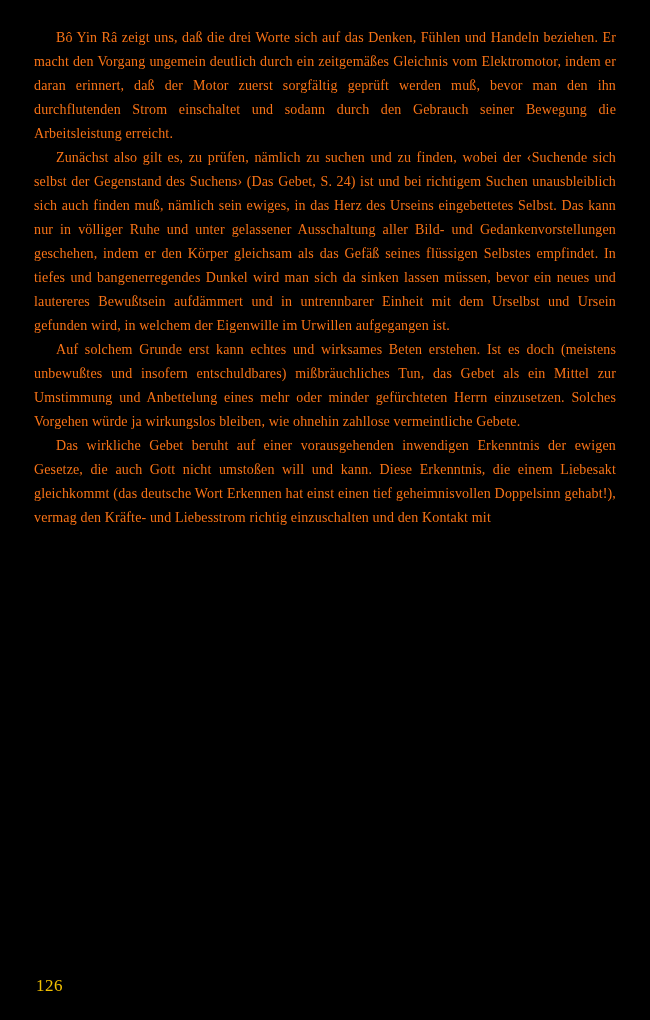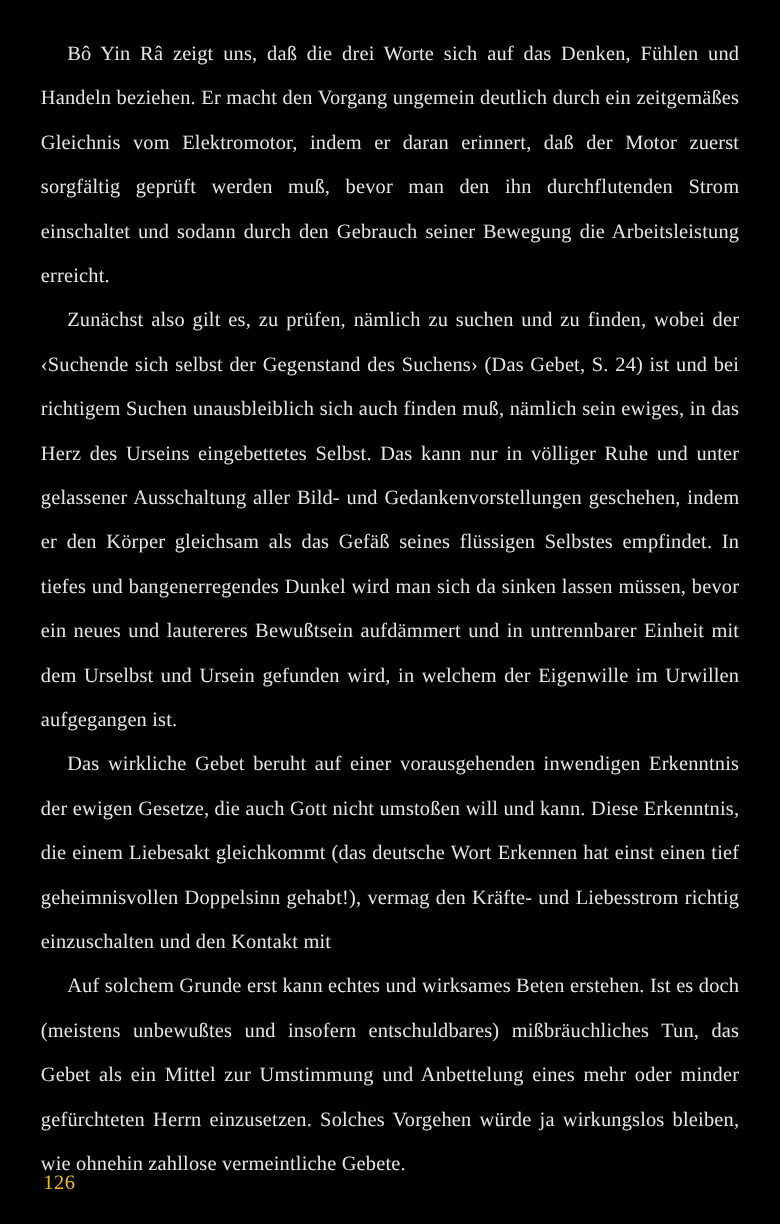--- a/index.html
+++ b/index.html
@@ -15,24 +15,24 @@
   }
   .page {
     position: relative;
     width: 650px;
     height: 1020px;
     background: #000000;
     box-sizing: border-box;
     padding: 26px 34px 0 34px;
   }
   .body-text {
-    color: #e5e5e5;
+    color: #f97316;
     font-family: "Liberation Serif", serif;
-    font-size: 17px;
-    line-height: 37px;
+    font-size: 14px;
+    line-height: 24px;
     text-align: justify;
     text-justify: inter-word;
     letter-spacing: 0.15px;
   }
   .para {
     margin: 0;
     text-indent: 22px;
     text-align: justify;
   }
   .page-number {
@@ -45,17 +45,17 @@
     letter-spacing: 0.5px;
   }
 </style>
 </head>
 <body>
 
 <div class="page">
   <div class="body-text">
     <p class="para">Bô Yin Râ zeigt uns, daß die drei Worte sich auf das Denken, Fühlen und Handeln beziehen. Er macht den Vorgang ungemein deutlich durch ein zeitgemäßes Gleichnis vom Elektromotor, indem er daran erinnert, daß der Motor zuerst sorgfältig geprüft werden muß, bevor man den ihn durchflutenden Strom einschaltet und sodann durch den Gebrauch seiner Bewegung die Arbeitsleistung erreicht.</p>
     <p class="para">Zunächst also gilt es, zu prüfen, nämlich zu suchen und zu finden, wobei der ‹Suchende sich selbst der Gegenstand des Suchens› (Das Gebet, S. 24) ist und bei richtigem Suchen unausbleiblich sich auch finden muß, nämlich sein ewiges, in das Herz des Urseins eingebettetes Selbst. Das kann nur in völliger Ruhe und unter gelassener Ausschaltung aller Bild- und Gedankenvorstellungen geschehen, indem er den Körper gleichsam als das Gefäß seines flüssigen Selbstes empfindet. In tiefes und bangenerregendes Dunkel wird man sich da sinken lassen müssen, bevor ein neues und lautereres Bewußtsein aufdämmert und in untrennbarer Einheit mit dem Urselbst und Ursein gefunden wird, in welchem der Eigenwille im Urwillen aufgegangen ist.</p>
+    <p class="para">Auf solchem Grunde erst kann echtes und wirksames Beten erstehen. Ist es doch (meistens unbewußtes und insofern entschuldbares) mißbräuchliches Tun, das Gebet als ein Mittel zur Umstimmung und Anbettelung eines mehr oder minder gefürchteten Herrn einzusetzen. Solches Vorgehen würde ja wirkungslos bleiben, wie ohnehin zahllose vermeintliche Gebete.</p>
     <p class="para">Das wirkliche Gebet beruht auf einer vorausgehenden inwendigen Erkenntnis der ewigen Gesetze, die auch Gott nicht umstoßen will und kann. Diese Erkenntnis, die einem Liebesakt gleichkommt (das deutsche Wort Erkennen hat einst einen tief geheimnisvollen Doppelsinn gehabt!), vermag den Kräfte- und Liebesstrom richtig einzuschalten und den Kontakt mit</p>
-    <p class="para">Auf solchem Grunde erst kann echtes und wirksames Beten erstehen. Ist es doch (meistens unbewußtes und insofern entschuldbares) mißbräuchliches Tun, das Gebet als ein Mittel zur Umstimmung und Anbettelung eines mehr oder minder gefürchteten Herrn einzusetzen. Solches Vorgehen würde ja wirkungslos bleiben, wie ohnehin zahllose vermeintliche Gebete.</p>
   </div>
   <div class="page-number">126</div>
 </div>
 
 </body></html>

